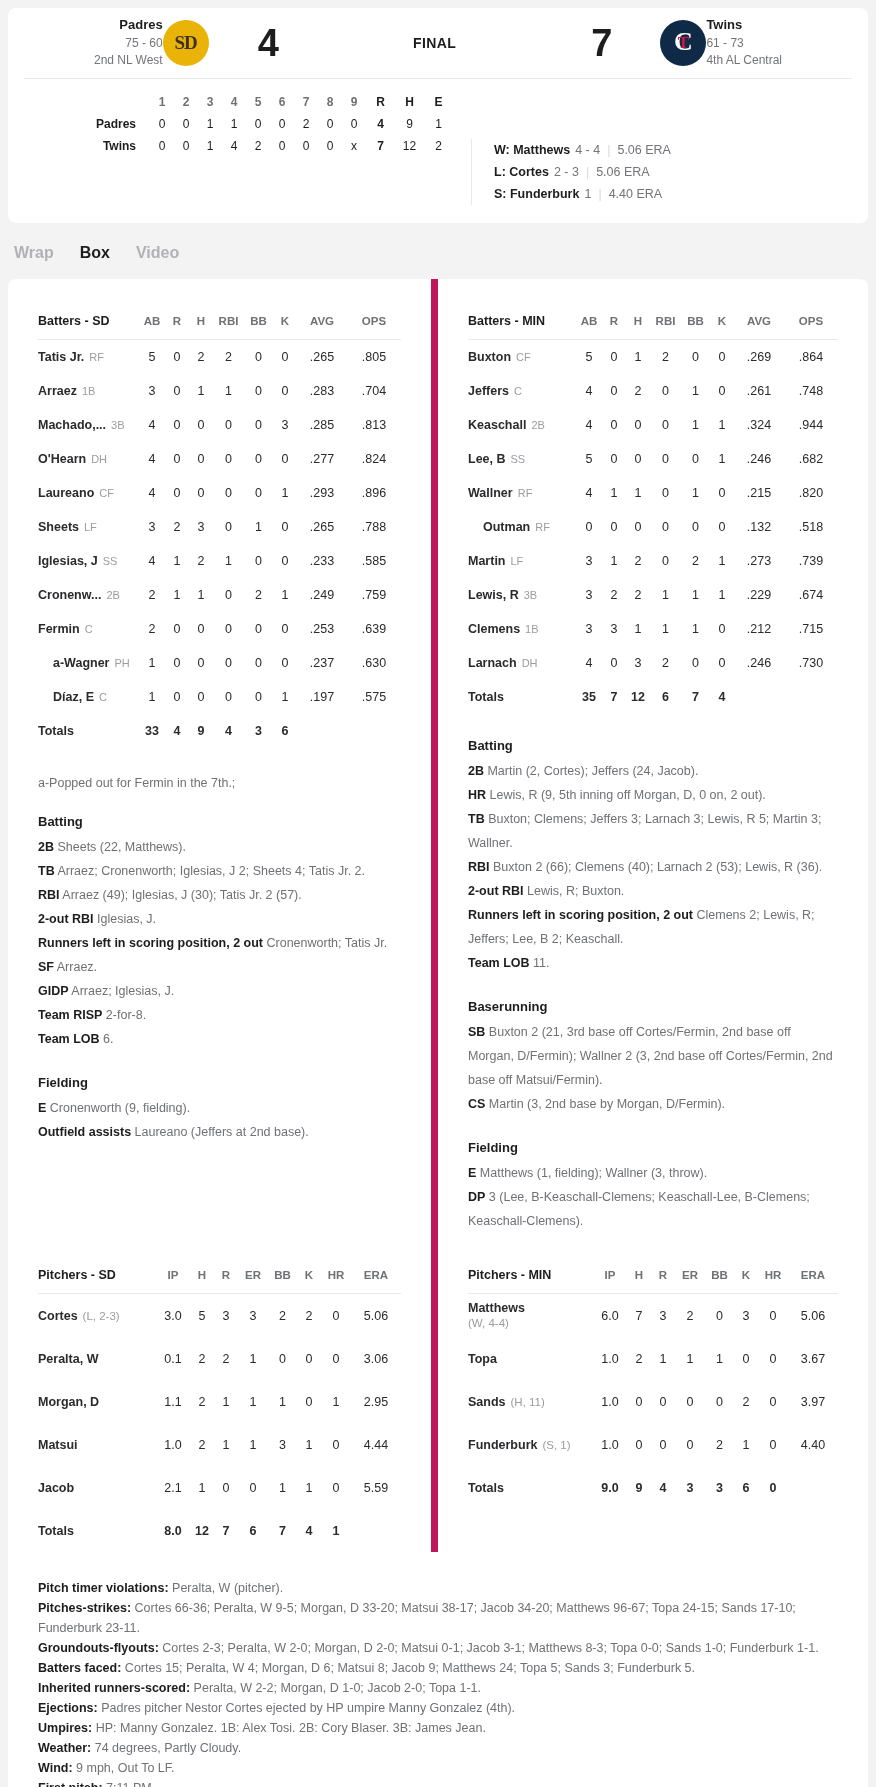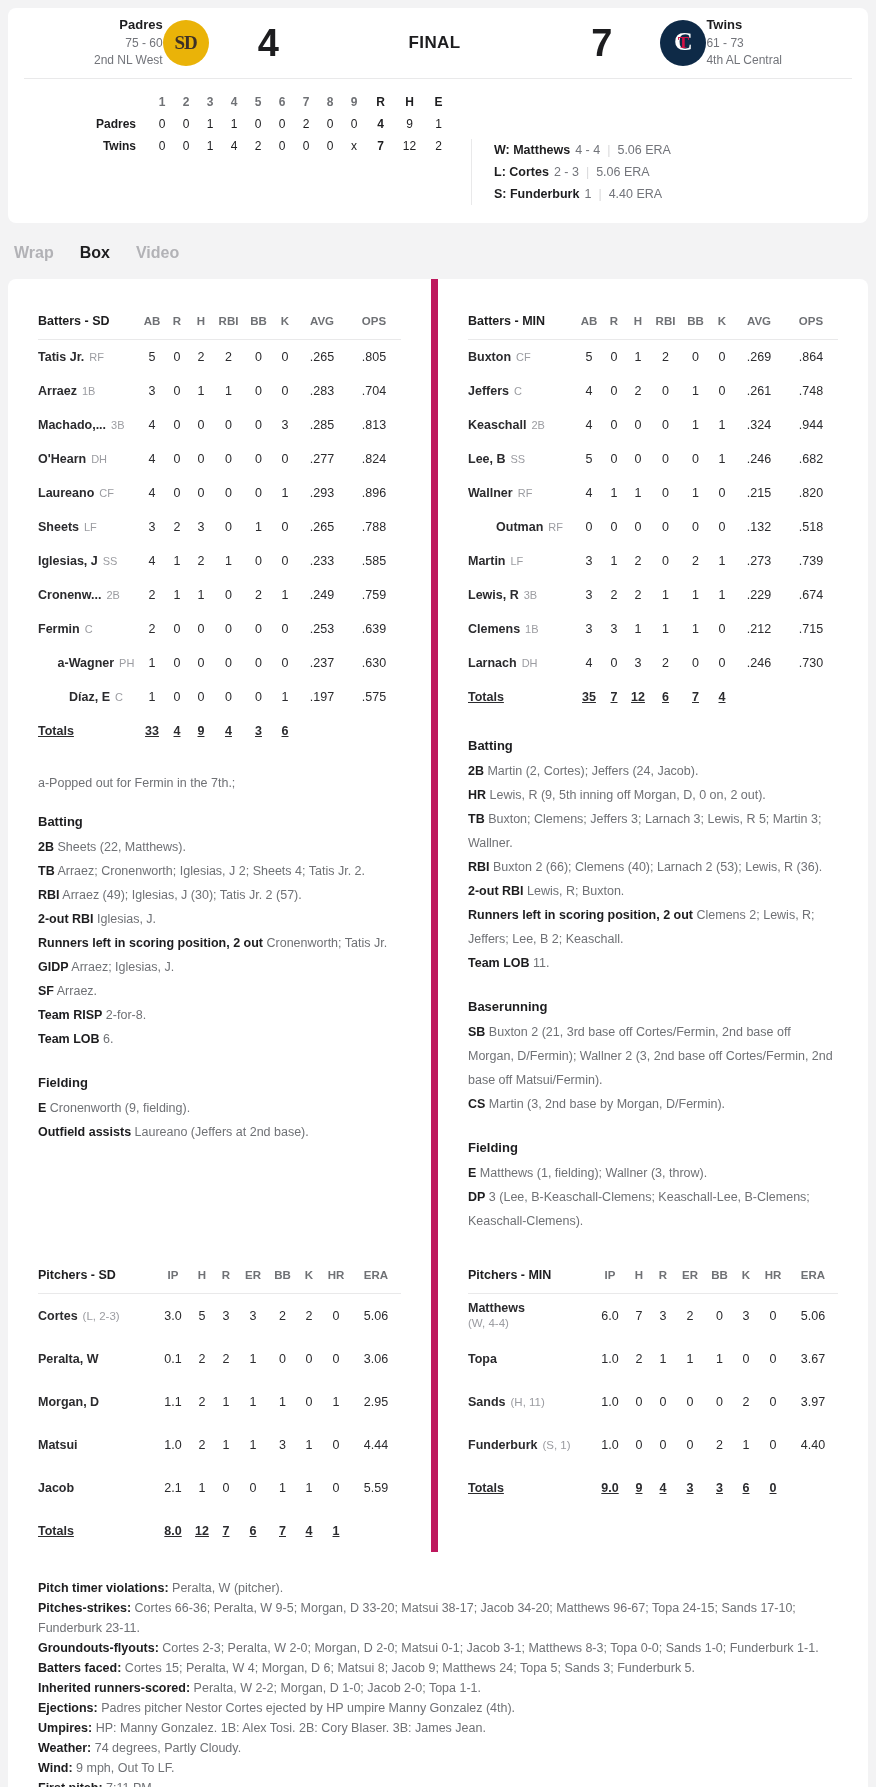--- a/index.html
+++ b/index.html
@@ -20,21 +20,21 @@
   .team-nm { font-size:13px; font-weight:bold; color:#1d1d1f; }
   .away-text { margin-left:46px; }
   .home-text { margin-right:46px; }
   .logo { width:46px; height:46px; border-radius:50%; display:flex; align-items:center; justify-content:center; flex:0 0 46px; }
   .logo-sd { background:#eab308; }
   .logo-sd span { color:#3e3127; font-weight:bold; font-size:19px; font-family:"Liberation Serif", serif; letter-spacing:-1px; }
   .logo-min { background:#0e2a47; position:relative; }
   .logo-min .c { color:#fff; font-weight:bold; font-size:26px; font-family:"Liberation Serif", serif; position:absolute; left:50%; top:50%; transform:translate(-50%,-52%); }
   .logo-min .t { color:#d31145; font-weight:bold; font-size:17px; font-family:"Liberation Serif", serif; position:absolute; left:50%; top:50%; transform:translate(-50%,-52%); }
   .big-score { font-size:38px; font-weight:bold; width:118px; text-align:center; letter-spacing:-1px; }
-  .final-label { flex:1; text-align:center; font-size:17px; font-weight:bold; letter-spacing:.4px; }
+  .final-label { flex:1; text-align:center; font-size:14px; font-weight:bold; letter-spacing:.4px; }
 
   .sb-bottom { display:flex; border-top:1px solid #e9e9ea; margin:0 16px; padding:12px 8px 14px 8px; }
   .linescore { padding-right:18px; }
   .ls-row { display:grid; grid-template-columns:118px repeat(9,24px) 29px 29px 29px; line-height:22px; font-size:12px; text-align:center; }
   .ls-row .tm { text-align:right; padding-right:14px; font-weight:bold; }
   .ls-head { color:#6f7175; font-weight:bold; }
   .ls-head .rhe { color:#1d1d1f; }
   .ls-row .r { font-weight:bold; }
   .decisions { border-left:1px solid #e9e9ea; padding-left:22px; flex:1; display:flex; flex-direction:column; justify-content:space-between; font-size:12.5px;margin-top:48px; }
   .dec-line { line-height:22px; white-space:nowrap; }
@@ -59,22 +59,22 @@
   .cols-batters { grid-template-columns:minmax(0,1fr) 26px 24px 24px 31px 29px 24px 50px 54px; }
   .cols-pitchers { grid-template-columns:minmax(0,1fr) 34px 24px 24px 30px 29px 24px 30px 50px; }
   .st-row .num { text-align:center; }
   .st-head { height:37px; color:#6f7175; font-weight:bold; font-size:11.5px; border-bottom:1px solid #e9e9ea; }
   .st-title { font-size:12.5px; font-weight:bold; color:#1d1d1f; }
   .name-cell { display:flex; align-items:baseline; gap:5px; min-width:0; overflow:hidden; white-space:nowrap; }
   .name-col { display:flex; flex-direction:column; justify-content:center; line-height:1.25; }
   .p-name { font-weight:bold; }
   .p-pos { color:#9b9ca1; font-size:11px; }
   .p-tag { color:#9b9ca1; font-size:11.5px; }
-  .indent { padding-left:15px;justify-content:center; }
-  .st-totals { font-weight:bold;text-decoration:underline; }
+  .indent { padding-left:15px; }
+  .st-totals { font-weight:bold; }
   .st-totals .num { font-weight:bold; }
   .p-row { height:43px; }
 
   .footnote { color:#6f7175; font-size:12.5px; margin-top:28px; }
   .section-h { font-size:13px; font-weight:bold; margin:24px 0 6px; }
   .note { font-size:12.5px; color:#6f7175; line-height:1.92; margin:0; }
   .note b { color:#1d1d1f; }
 
   .footer { padding:26px 30px 0; }
   .f-line { font-size:12.5px; color:#6f7175; line-height:1.6; margin:0; }
@@ -352,22 +352,22 @@
           </div>
         </div>
       <div class="footnote">a-Popped out for Fermin in the 7th.;</div>
       <div>
           <div class="section-h">Batting</div>
           <p class="note"><b>2B</b> Sheets (22, Matthews).</p>
           <p class="note"><b>TB</b> Arraez; Cronenworth; Iglesias, J 2; Sheets 4; Tatis Jr. 2.</p>
           <p class="note"><b>RBI</b> Arraez (49); Iglesias, J (30); Tatis Jr. 2 (57).</p>
           <p class="note"><b>2-out RBI</b> Iglesias, J.</p>
           <p class="note"><b>Runners left in scoring position, 2 out</b> Cronenworth; Tatis Jr.</p>
+          <p class="note"><b>SF</b> Arraez.</p>
           <p class="note"><b>GIDP</b> Arraez; Iglesias, J.</p>
-          <p class="note"><b>SF</b> Arraez.</p>
           <p class="note"><b>Team RISP</b> 2-for-8.</p>
           <p class="note"><b>Team LOB</b> 6.</p>
           <div class="section-h">Fielding</div>
           <p class="note"><b>E</b> Cronenworth (9, fielding).</p>
           <p class="note"><b>Outfield assists</b> Laureano (Jeffers at 2nd base).</p>
         </div>
     </div>
     <div class="col pad-top">
       <div>
           <div class="st-row st-head cols-batters">

